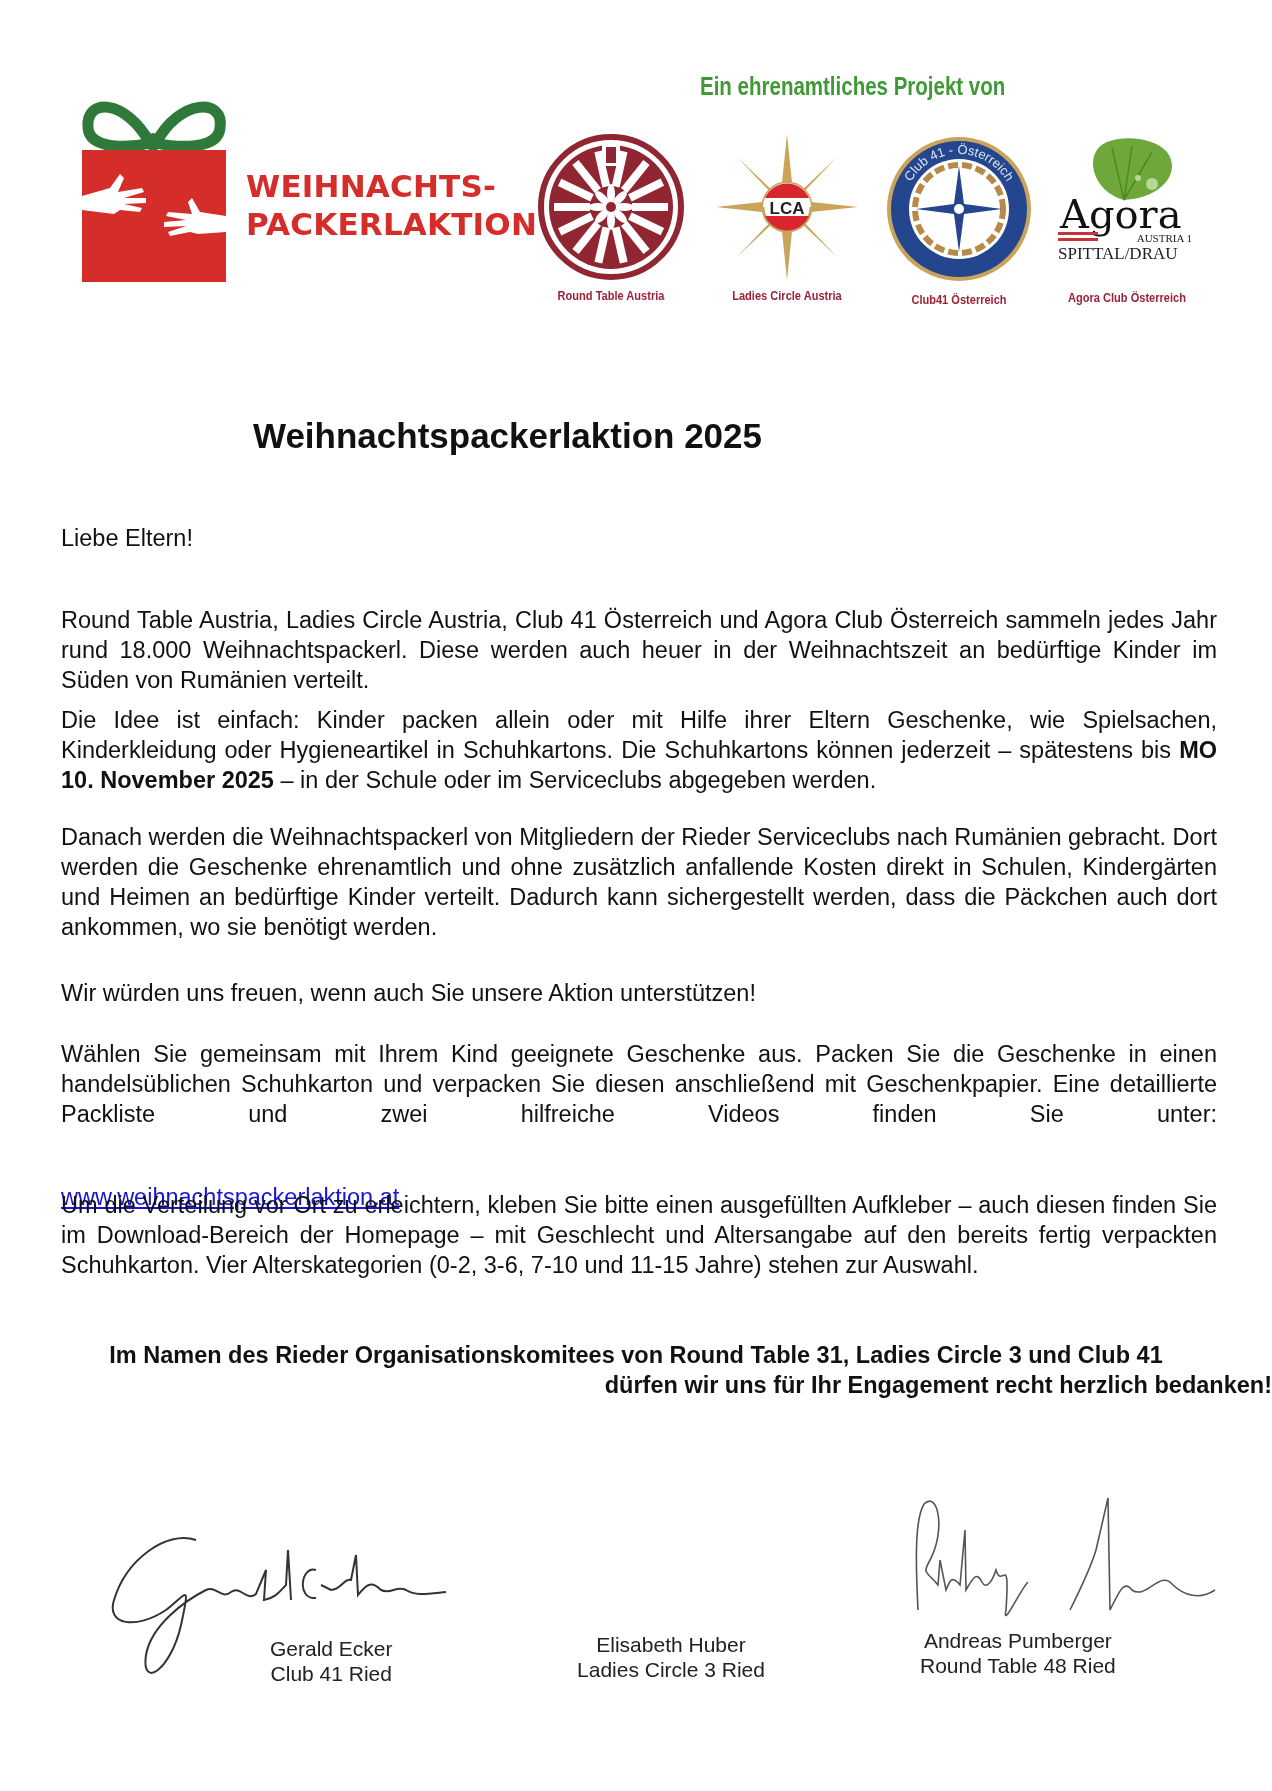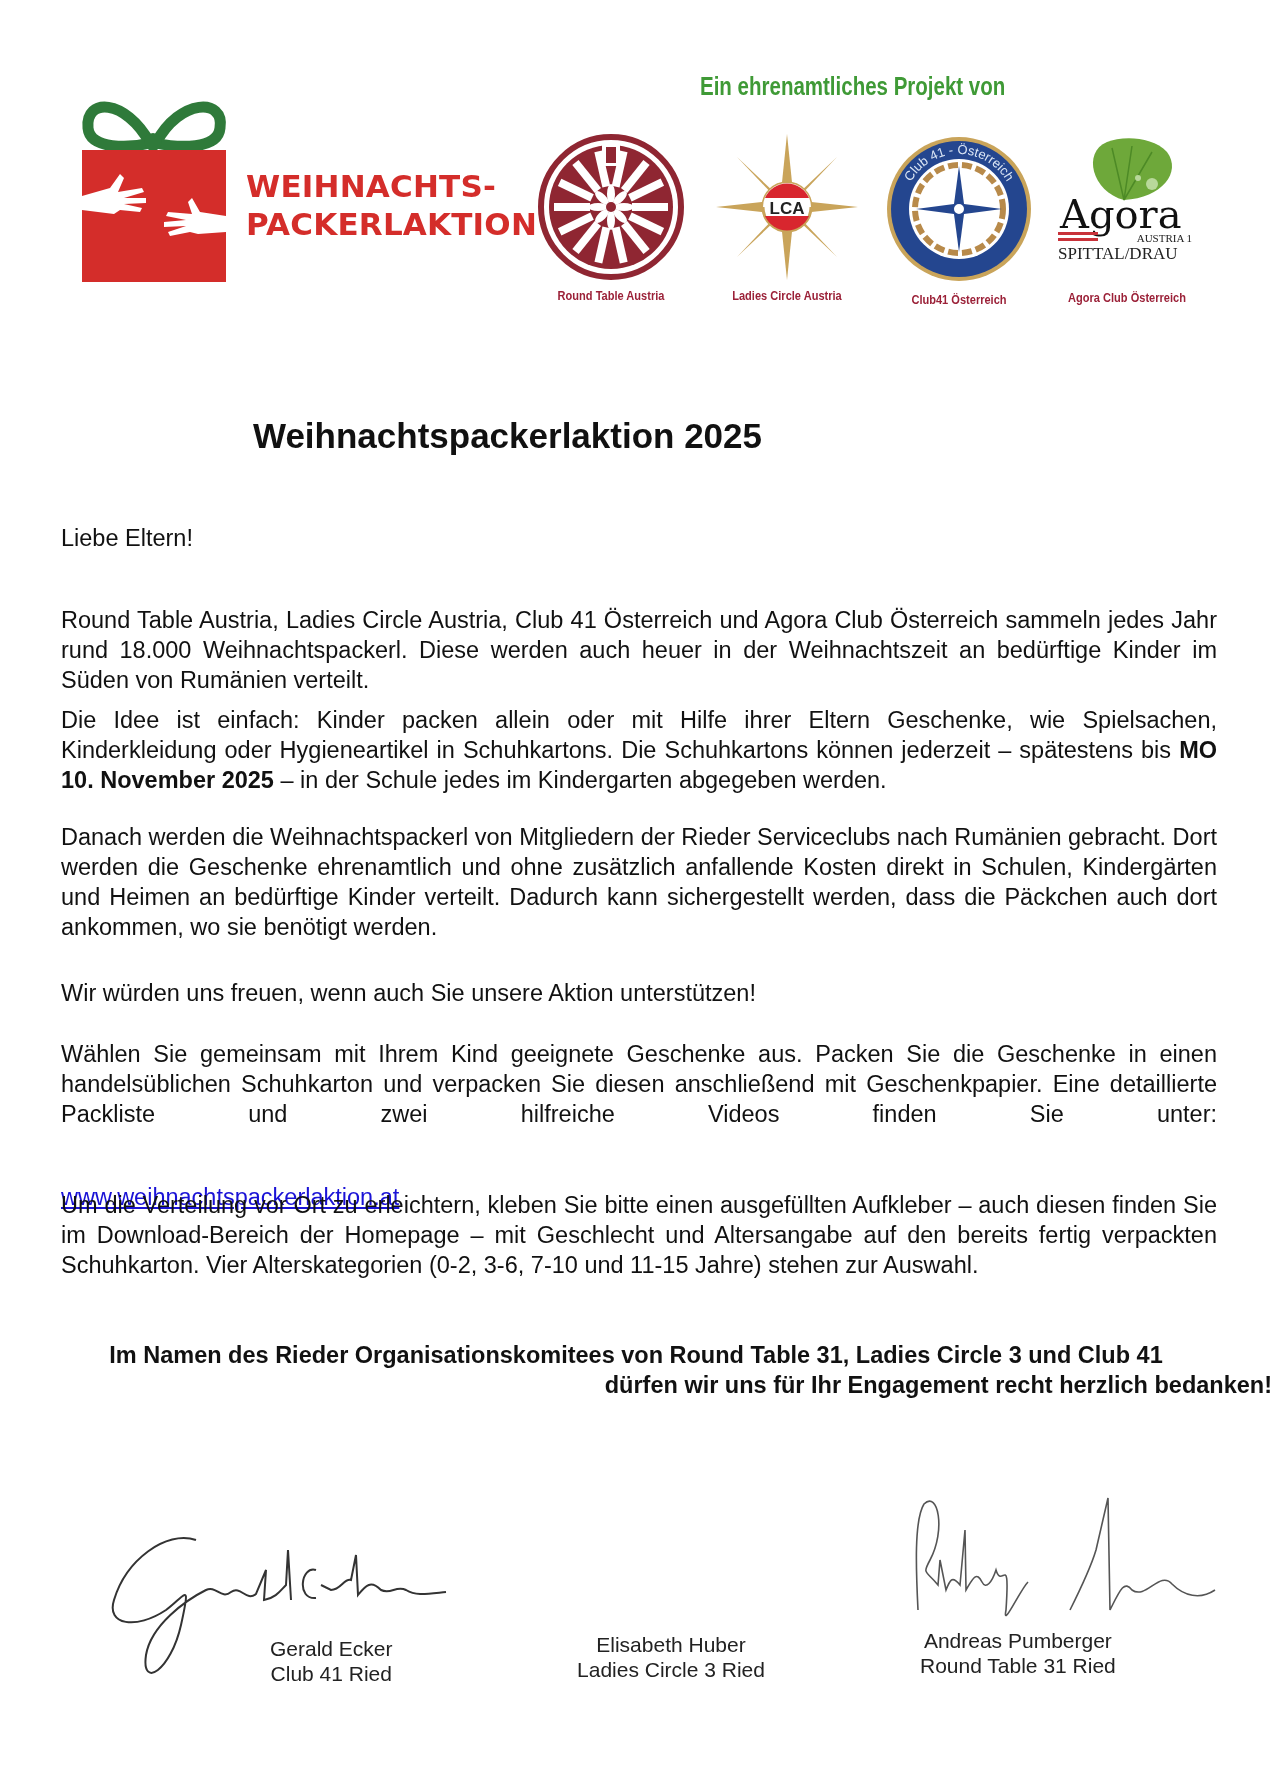--- a/index.html
+++ b/index.html
@@ -145,21 +145,21 @@
   </svg>
   <div class="org-cap" style="left:0; width:150px; top:158px;">Agora Club Österreich</div>
 </div>
 
 <div id="doc-title" class="abs">Weihnachtspackerlaktion 2025</div>
 
 <div class="para" style="top:523px;">Liebe Eltern!</div>
 
 <div class="para" style="top:584px;margin-top:21px;">Round Table Austria, Ladies Circle Austria, Club 41 Österreich und Agora Club Österreich sammeln jedes Jahr rund 18.000 Weihnachtspackerl. Diese werden auch heuer in der Weihnachtszeit an bedürftige Kinder im Süden von Rumänien verteilt.</div>
 
-<div class="para" style="top:705px;"><span>Die Idee ist einfach: Kinder packen allein oder mit Hilfe ihrer Eltern Geschenke, wie Spielsachen, Kinderkleidung oder Hygieneartikel in Schuhkartons. Die Schuhkartons können jederzeit – spätestens bis </span><b>MO 10. November 2025</b><span> – in der Schule jedes im Kindergarten abgegeben werden.</span></div>
+<div class="para" style="top:705px;"><span>Die Idee ist einfach: Kinder packen allein oder mit Hilfe ihrer Eltern Geschenke, wie Spielsachen, Kinderkleidung oder Hygieneartikel in Schuhkartons. Die Schuhkartons können jederzeit – spätestens bis </span><b>MO 10. November 2025</b><span> – in der Schule oder im Serviceclubs abgegeben werden.</span></div>
 
 <div class="para" style="top:822px;">Danach werden die Weihnachtspackerl von Mitgliedern der Rieder Serviceclubs nach Rumänien gebracht. Dort werden die Geschenke ehrenamtlich und ohne zusätzlich anfallende Kosten direkt in Schulen, Kindergärten und Heimen an bedürftige Kinder verteilt. Dadurch kann sichergestellt werden, dass die Päckchen auch dort ankommen, wo sie benötigt werden.</div>
 
 <div class="para" style="top:978px;">Wir würden uns freuen, wenn auch Sie unsere Aktion unterstützen!</div>
 
 <div class="para last-justify" style="top:1039px;">Wählen Sie gemeinsam mit Ihrem Kind geeignete Geschenke aus. Packen Sie die Geschenke in einen handelsüblichen Schuhkarton und verpacken Sie diesen anschließend mit Geschenkpapier. Eine detaillierte Packliste und zwei hilfreiche Videos finden Sie unter:</div>
 <div class="para" style="top:1182px;"><a class="link">www.weihnachtspackerlaktion.at</a></div>
 
 <div class="para" style="top:1190px;">Um die Verteilung vor Ort zu erleichtern, kleben Sie bitte einen ausgefüllten Aufkleber – auch diesen finden Sie im Download-Bereich der Homepage – mit Geschlecht und Altersangabe auf den bereits fertig verpackten Schuhkarton. Vier Alterskategorien (0-2, 3-6, 7-10 und 11-15 Jahre) stehen zur Auswahl.</div>
 
@@ -182,14 +182,14 @@
   <div>Ladies Circle 3 Ried</div>
 </div>
 
 <svg class="abs" style="left:910px; top:1490px;" width="310" height="130" viewBox="0 0 310 130">
   <path d="M8 120 C 6 80, 4 30, 14 14 C 28 0, 36 40, 20 70 C 12 85, 16 80, 28 95 L 30 70 L 36 100 C 40 90, 42 85, 50 95 L 55 40 L 56 100
            C 62 90, 66 80, 72 92 C 76 100, 82 92, 86 80 C 92 100, 100 60, 96 120 C 92 140, 110 100, 118 92
            M160 120 C 170 100, 180 80, 186 60 L 198 8 L 200 120 C 210 100, 214 90, 222 100 C 236 110, 250 80, 262 94 C 274 106, 290 110, 305 100" fill="none" stroke="#555" stroke-width="1.6"></path>
 </svg>
 <div class="sig-name" style="left:920px; top:1628px;">
   <div>Andreas Pumberger</div>
-  <div>Round Table 31 Ried</div>
+  <div>Round Table 48 Ried</div>
 </div>
 
 </body></html>

